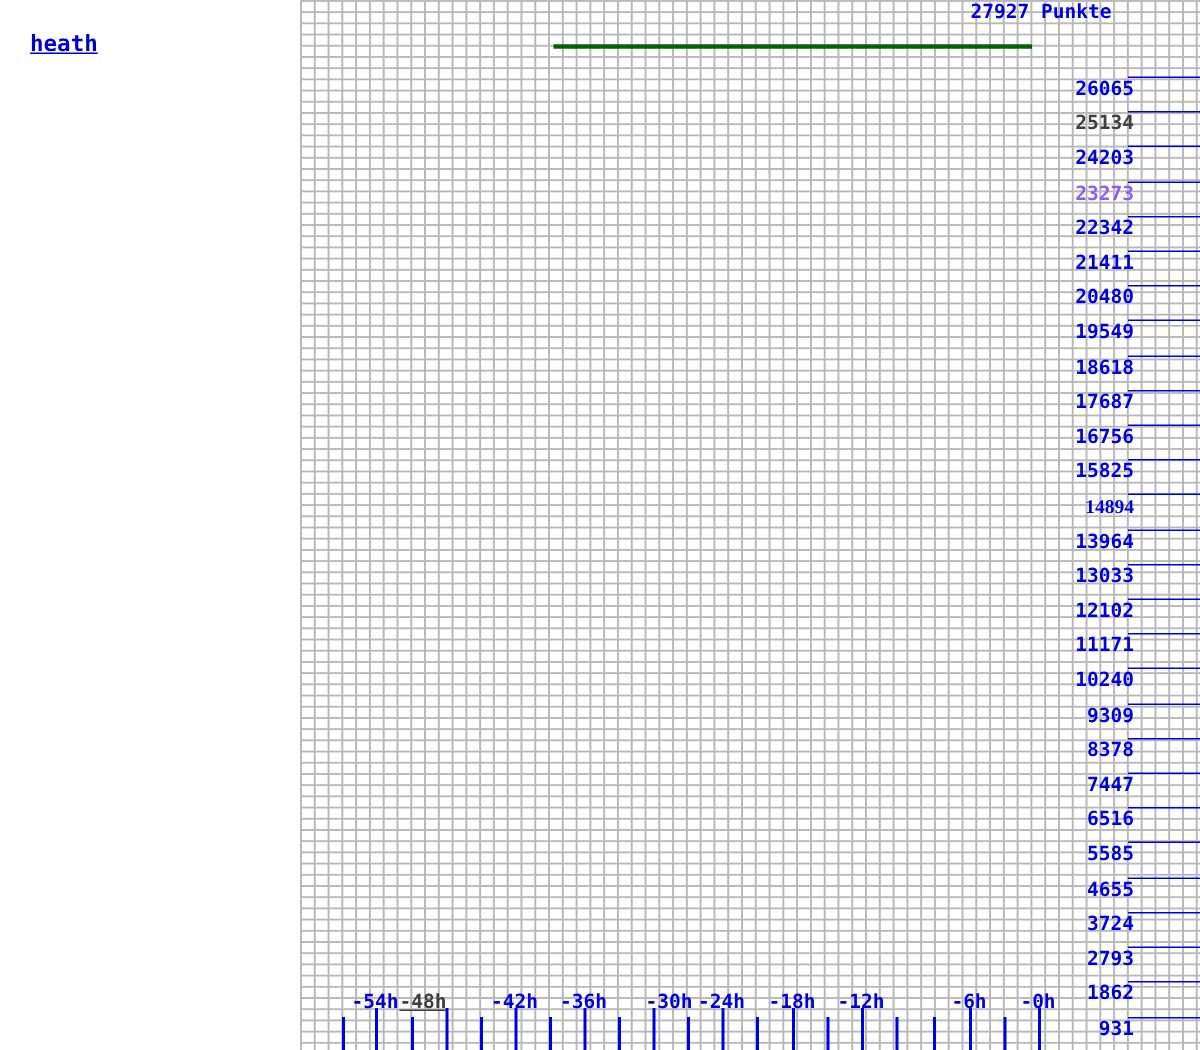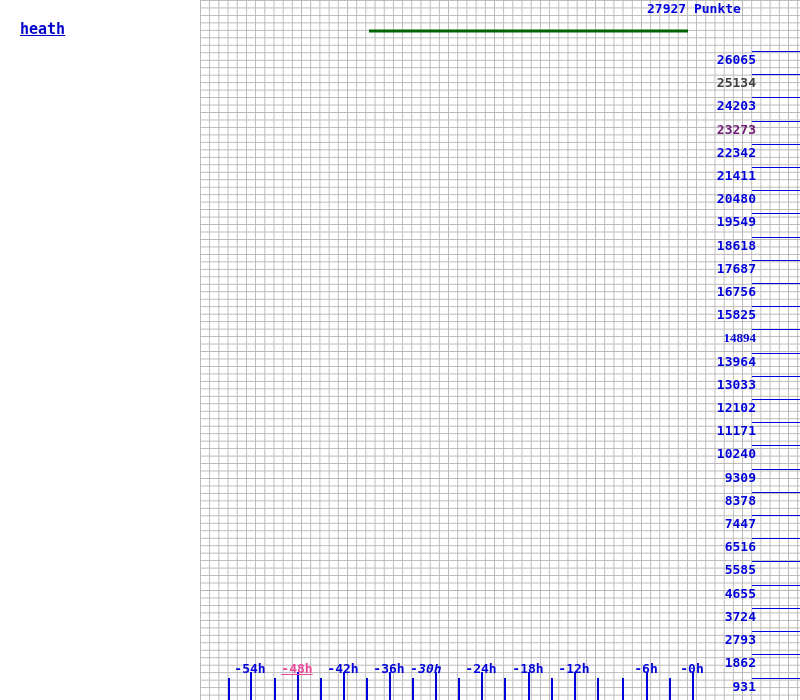--- a/index.html
+++ b/index.html
@@ -130,21 +130,21 @@
     <div class="y-tick" style="top: 74px;">
       <div class="tick-rule" style="border-top-color: rgb(0, 0, 221);"></div>
       <div class="tick-text" style="color: #404040;">25134</div>
     </div>
     <div class="y-tick" style="top: 97px;">
       <div class="tick-rule" style="border-top-color: rgb(0, 0, 221);"></div>
       <div class="tick-text" style="color: rgb(0, 0, 221);">24203</div>
     </div>
     <div class="y-tick" style="top: 121px;">
       <div class="tick-rule" style="border-top-color: rgb(0, 0, 221);"></div>
-      <div class="tick-text" style="color: #701a75;">23273</div>
+      <div class="tick-text" style="color: #8b5cf6;">23273</div>
     </div>
     <div class="y-tick" style="top: 144px;">
       <div class="tick-rule" style="border-top-color: rgb(0, 0, 221);"></div>
       <div class="tick-text" style="color: rgb(0, 0, 221);">22342</div>
     </div>
     <div class="y-tick" style="top: 167px;">
       <div class="tick-rule" style="border-top-color: rgb(0, 0, 221);"></div>
       <div class="tick-text" style="color: rgb(0, 0, 221);">21411</div>
     </div>
     <div class="y-tick" style="top: 190px;">
@@ -235,30 +235,30 @@
       <div class="tick-rule" style="border-top-color: rgb(0, 0, 221);"></div>
       <div class="tick-text" style="color: rgb(0, 0, 221);">931</div>
     </div>
   </div>
 <div id="x-axis">
     <div class="x-tick major" style="left: 250px; border-left-color: rgb(0, 0, 221);"></div>
     <div class="x-tick-label" style="left: 250px; color: rgb(0, 0, 221);">-54h</div>
     <div class="x-tick minor" style="left: 228px; border-left-color: rgb(0, 0, 221);"></div>
     <div class="x-tick minor" style="left: 274px; border-left-color: rgb(0, 0, 221);"></div>
     <div class="x-tick major" style="left: 297px; border-left-color: rgb(0, 0, 221);"></div>
-    <div class="x-tick-label" style="left: 297px; color: #ec4899; text-decoration: underline;">-48h</div>
+    <div class="x-tick-label" style="left: 282px; color: #404040; text-decoration: underline;">-48h</div>
     <div class="x-tick minor" style="left: 320px; border-left-color: rgb(0, 0, 221);"></div>
     <div class="x-tick major" style="left: 343px; border-left-color: rgb(0, 0, 221);"></div>
     <div class="x-tick-label" style="left: 343px; color: rgb(0, 0, 221);">-42h</div>
     <div class="x-tick minor" style="left: 366px; border-left-color: rgb(0, 0, 221);"></div>
     <div class="x-tick major" style="left: 389px; border-left-color: rgb(0, 0, 221);"></div>
     <div class="x-tick-label" style="left: 389px; color: rgb(0, 0, 221);">-36h</div>
     <div class="x-tick minor" style="left: 412px; border-left-color: rgb(0, 0, 221);"></div>
     <div class="x-tick major" style="left: 435px; border-left-color: rgb(0, 0, 221);"></div>
-    <div class="x-tick-label" style="left: 426px; color: rgb(0, 0, 221); font-style: italic;">-30h</div>
+    <div class="x-tick-label" style="left: 446px; color: rgb(0, 0, 221);">-30h</div>
     <div class="x-tick minor" style="left: 458px; border-left-color: rgb(0, 0, 221);"></div>
     <div class="x-tick major" style="left: 481px; border-left-color: rgb(0, 0, 221);"></div>
     <div class="x-tick-label" style="left: 481px; color: rgb(0, 0, 221);">-24h</div>
     <div class="x-tick minor" style="left: 504px; border-left-color: rgb(0, 0, 221);"></div>
     <div class="x-tick major" style="left: 528px; border-left-color: rgb(0, 0, 221);"></div>
     <div class="x-tick-label" style="left: 528px; color: rgb(0, 0, 221);">-18h</div>
     <div class="x-tick minor" style="left: 551px; border-left-color: rgb(0, 0, 221);"></div>
     <div class="x-tick major" style="left: 574px; border-left-color: rgb(0, 0, 221);"></div>
     <div class="x-tick-label" style="left: 574px; color: rgb(0, 0, 221);">-12h</div>
     <div class="x-tick minor" style="left: 597px; border-left-color: rgb(0, 0, 221);"></div>

